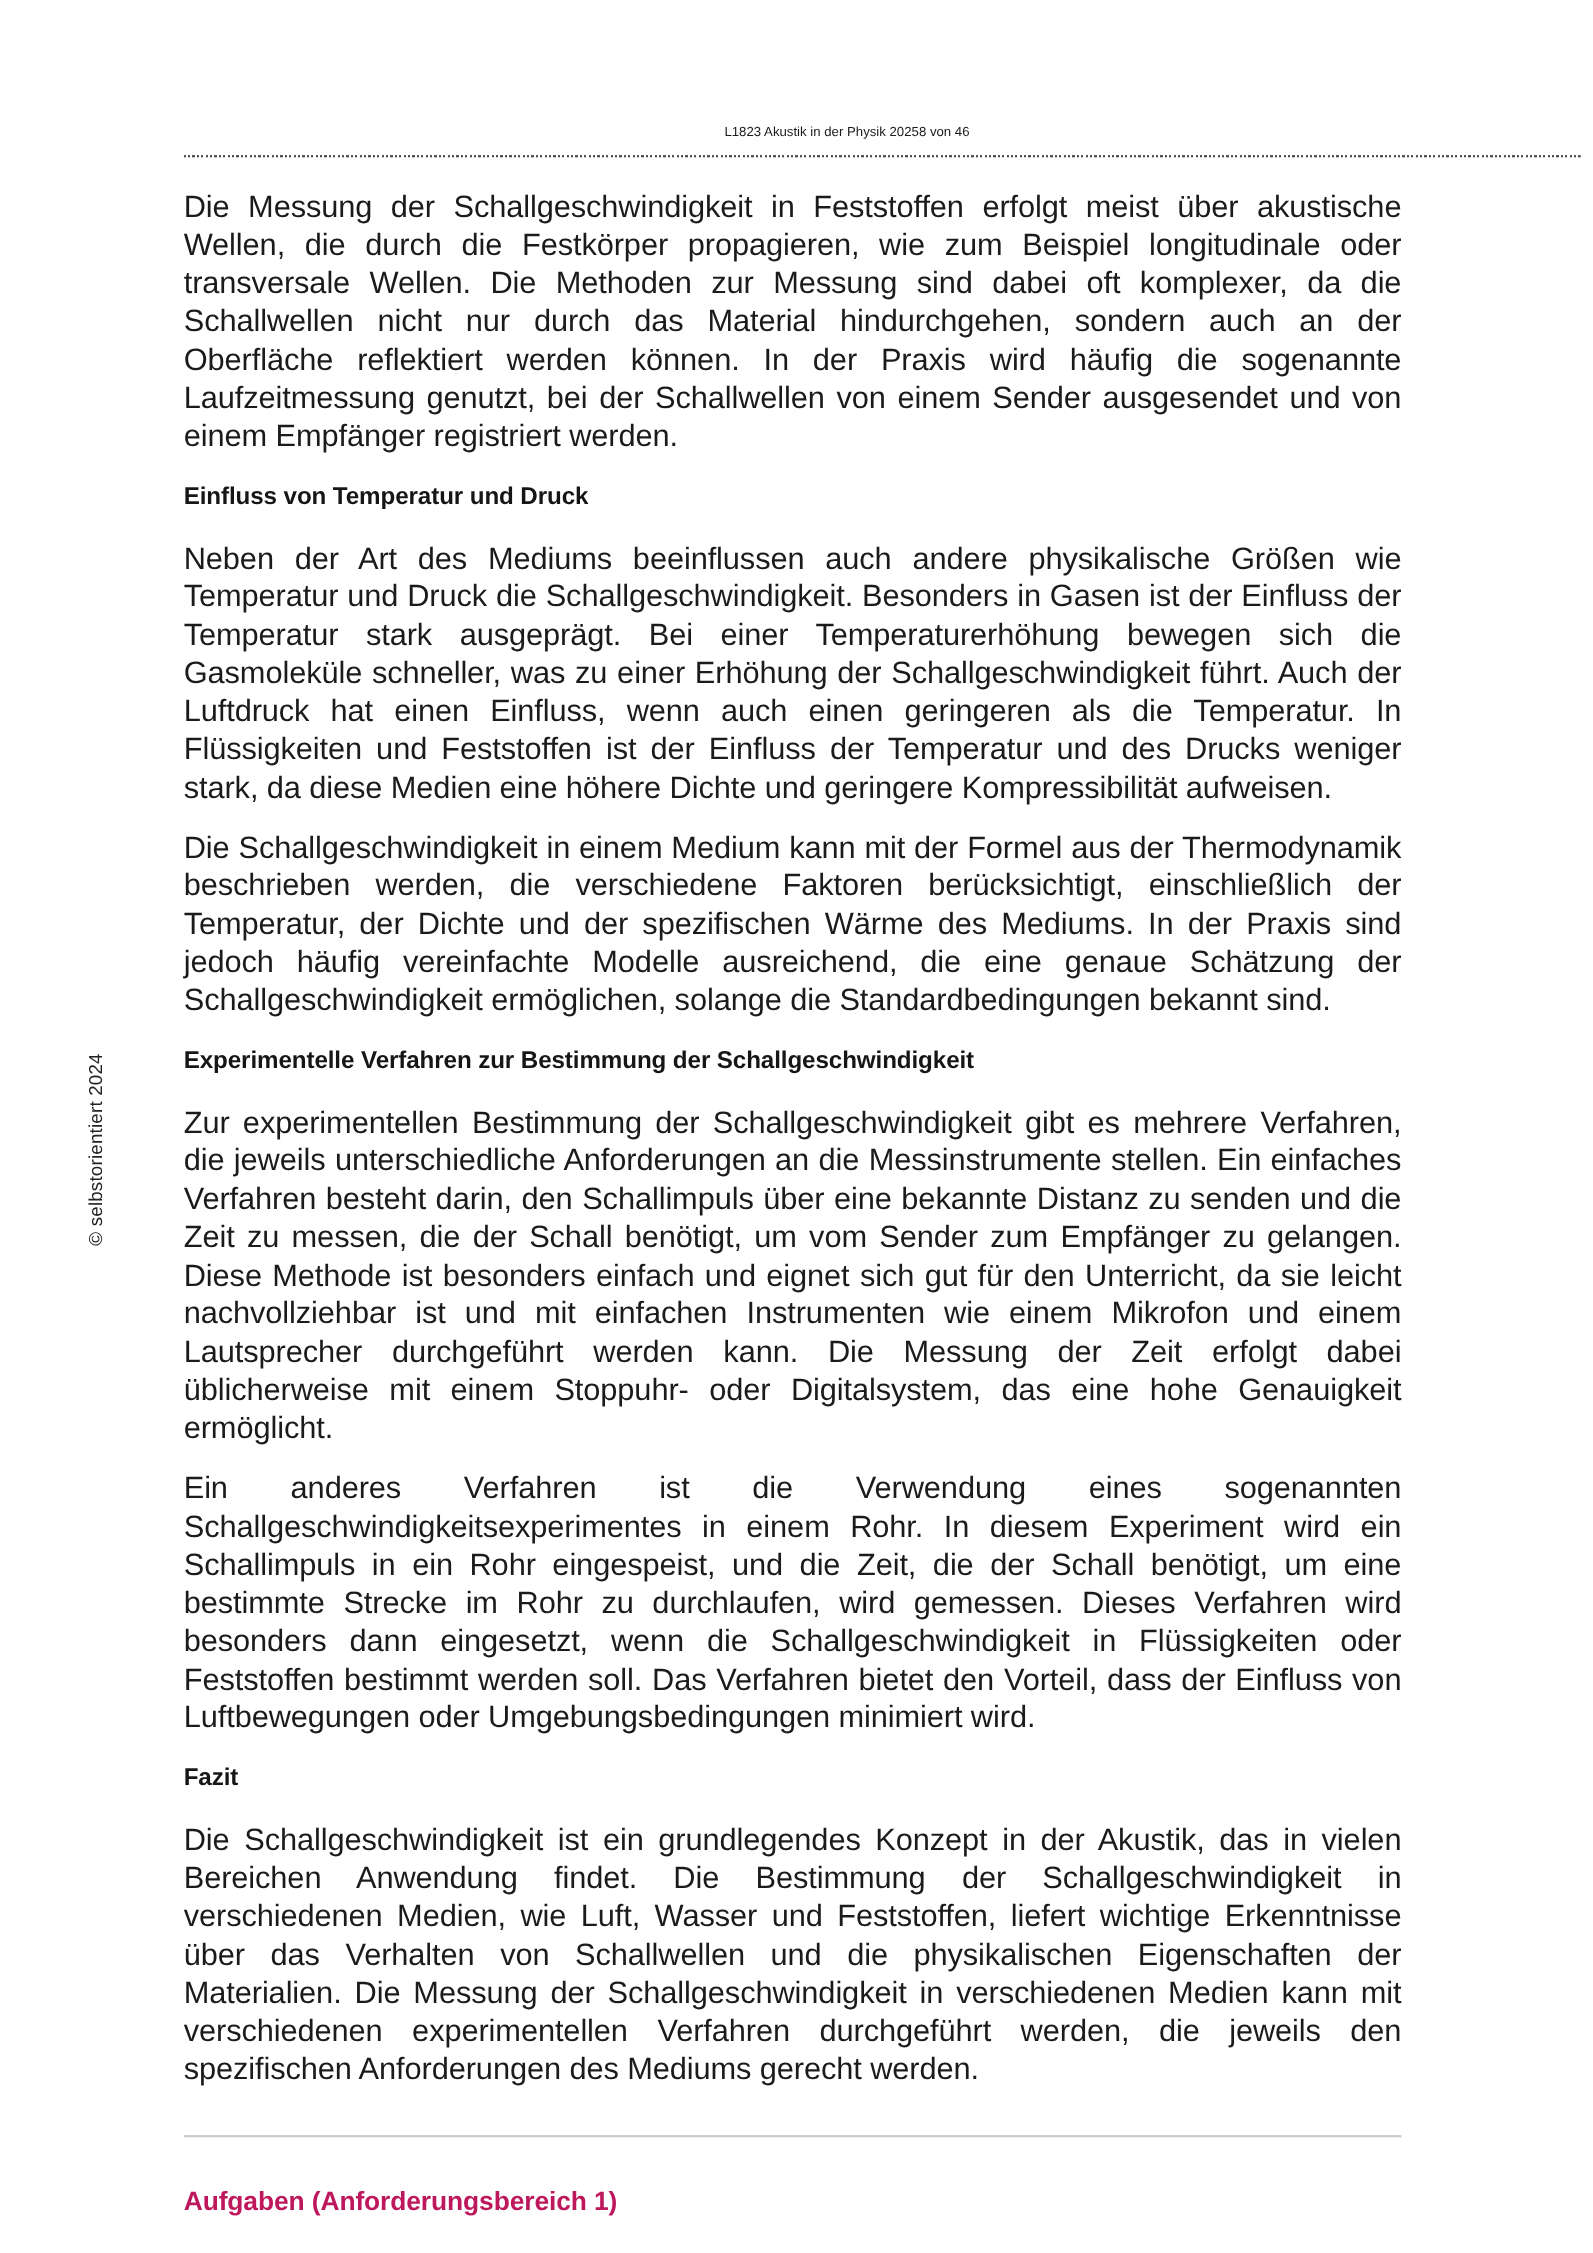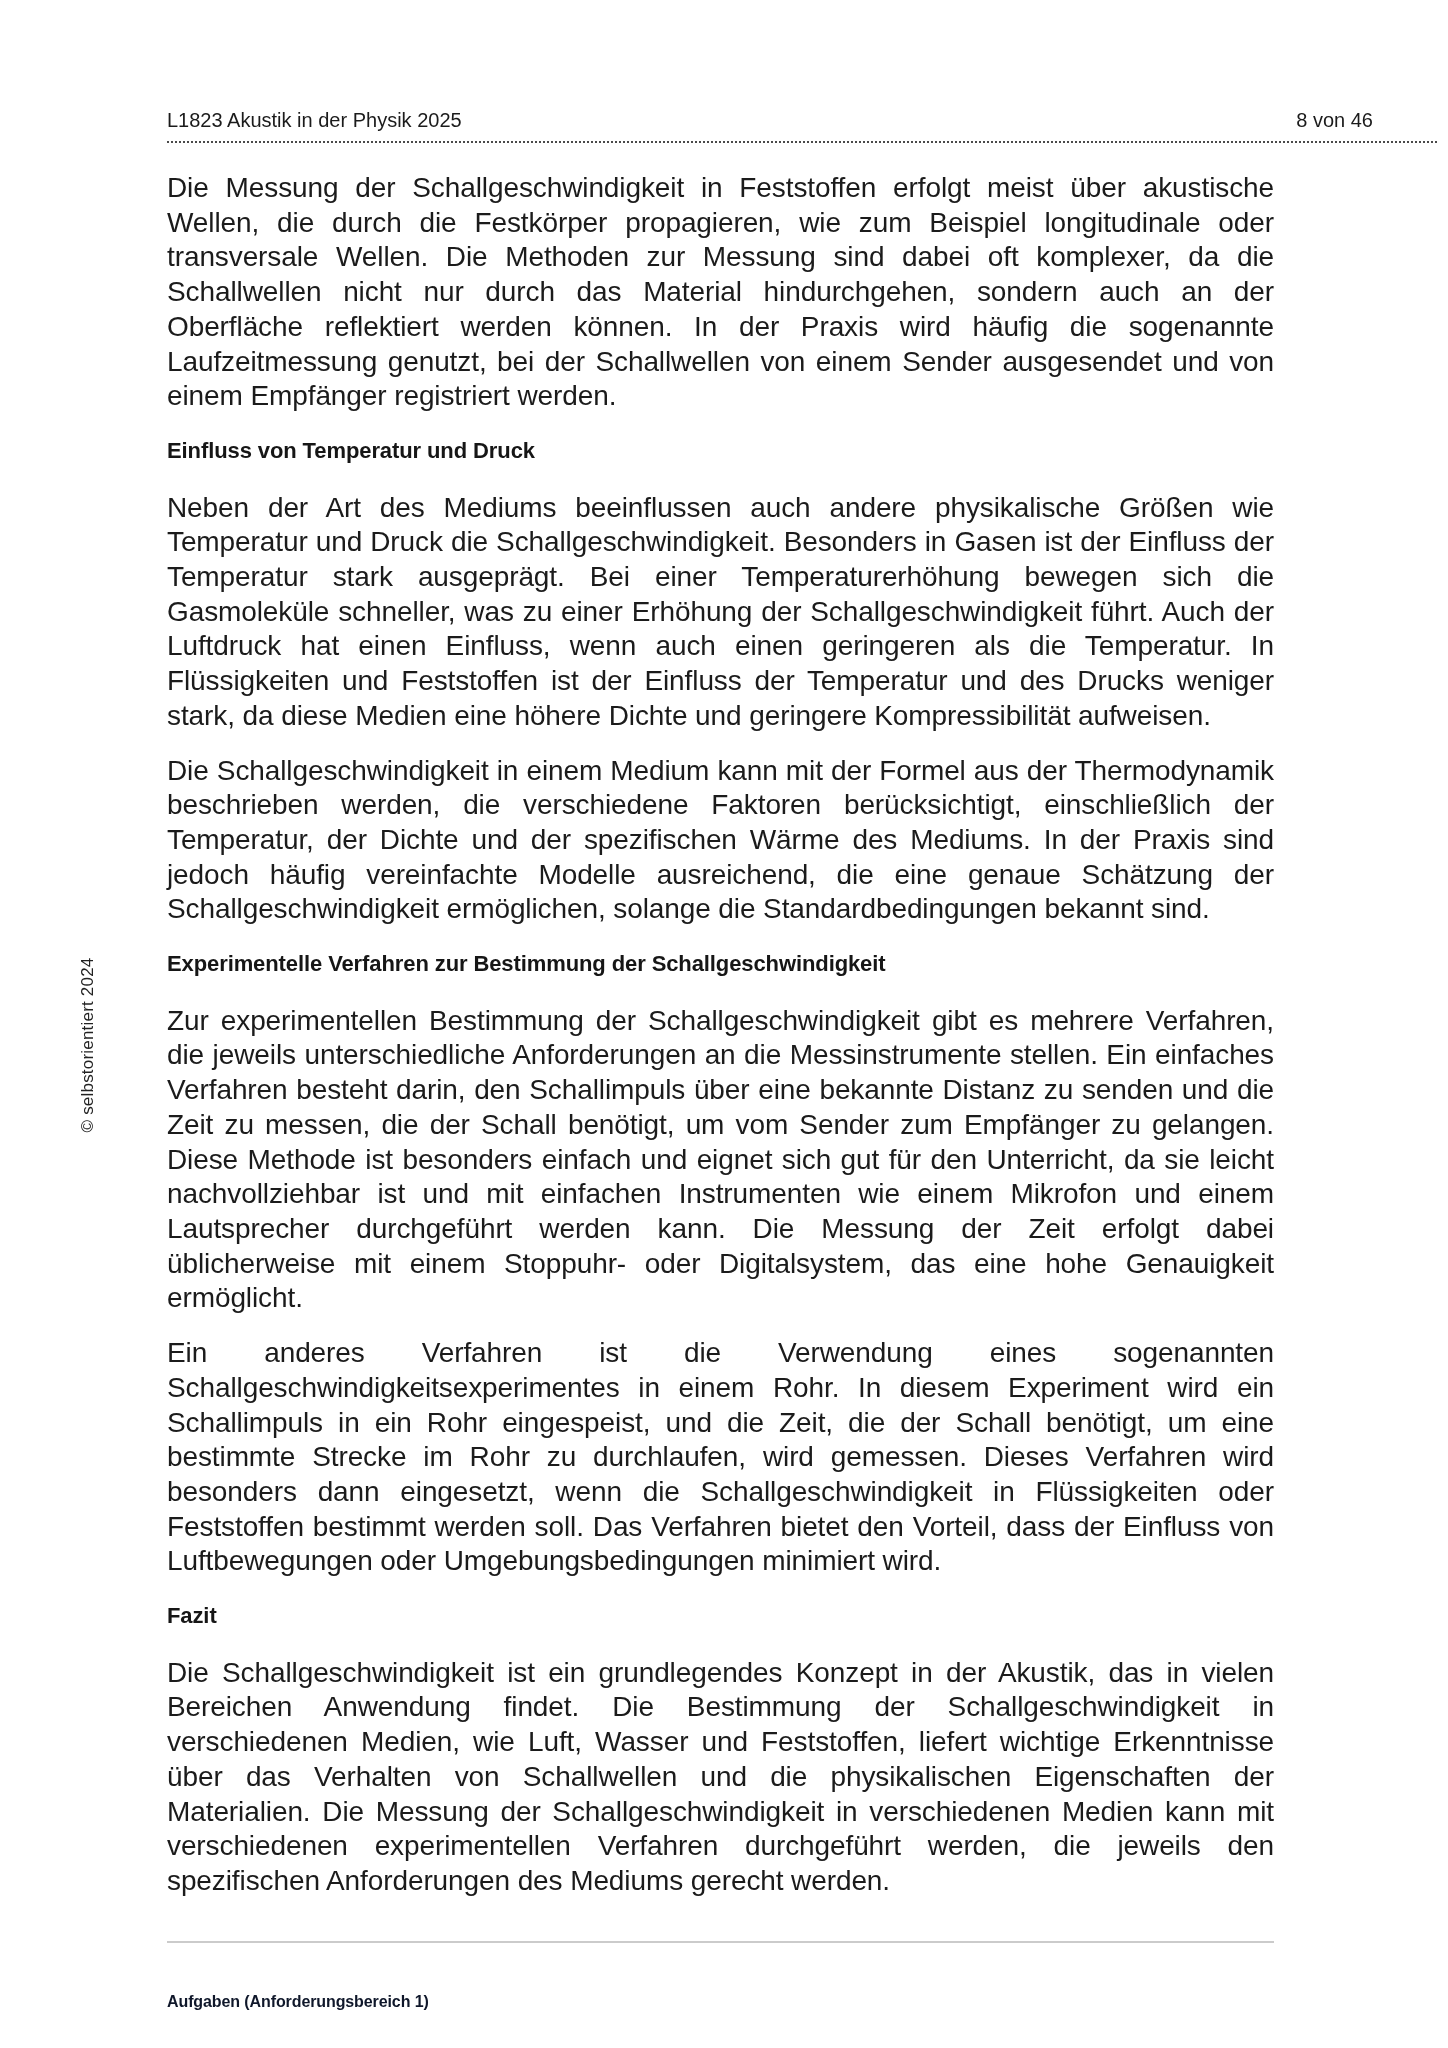--- a/index.html
+++ b/index.html
@@ -17,23 +17,23 @@
     overflow: hidden;
   }
 
   
   .header {
     position: absolute;
     left: 167px;
     right: 75px;
     top: 108px;
     display: flex;
-    justify-content: space-between;
+    justify-content: center;
     align-items: baseline;
-    font-size: 20px;
+    font-size: 12px;
     line-height: 24px;
     color: #1b1b1b;
   }
   .header-rule {
     position: absolute;
     left: 167px;
     top: 141px;
     width: 1270px;
     height: 2px;
     background: repeating-linear-gradient(90deg, #4a4a4a 0 2px, transparent 2px 4px);
@@ -75,25 +75,25 @@
     color: #161616;
   }
   .section-divider {
     border: none;
     height: 2px;
     background: #cbcbcb;
     margin: 42px 0 42px 0;
   }
   .tasks-heading {
     margin: 16px 0 26px 0;
-    font-size: 16px;
+    font-size: 24px;
     line-height: 34.7px;
     font-weight: 700;
     letter-spacing: -0.1px;
-    color: #0f172a;
+    color: #be185d;
   }
   .task-item {
     display: flex;
     padding-left: 42px;
     font-size: 21.5px;
     line-height: 34.7px;
     letter-spacing: -0.1px;
   }
   .task-number {
     flex: none;

